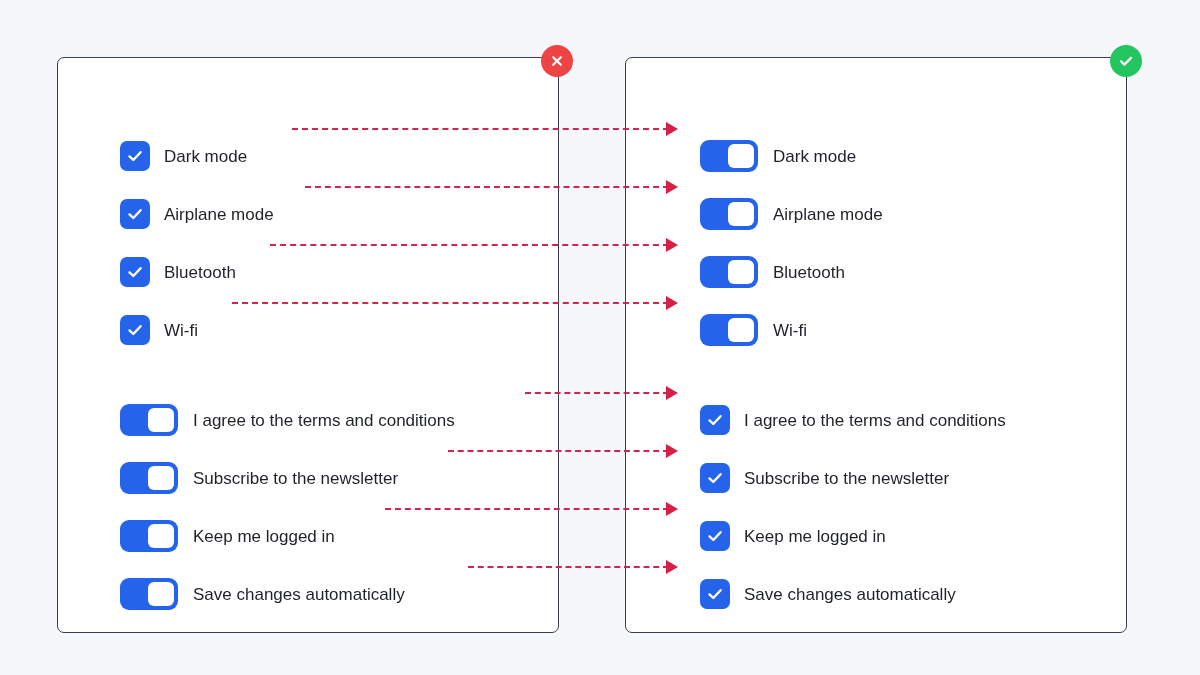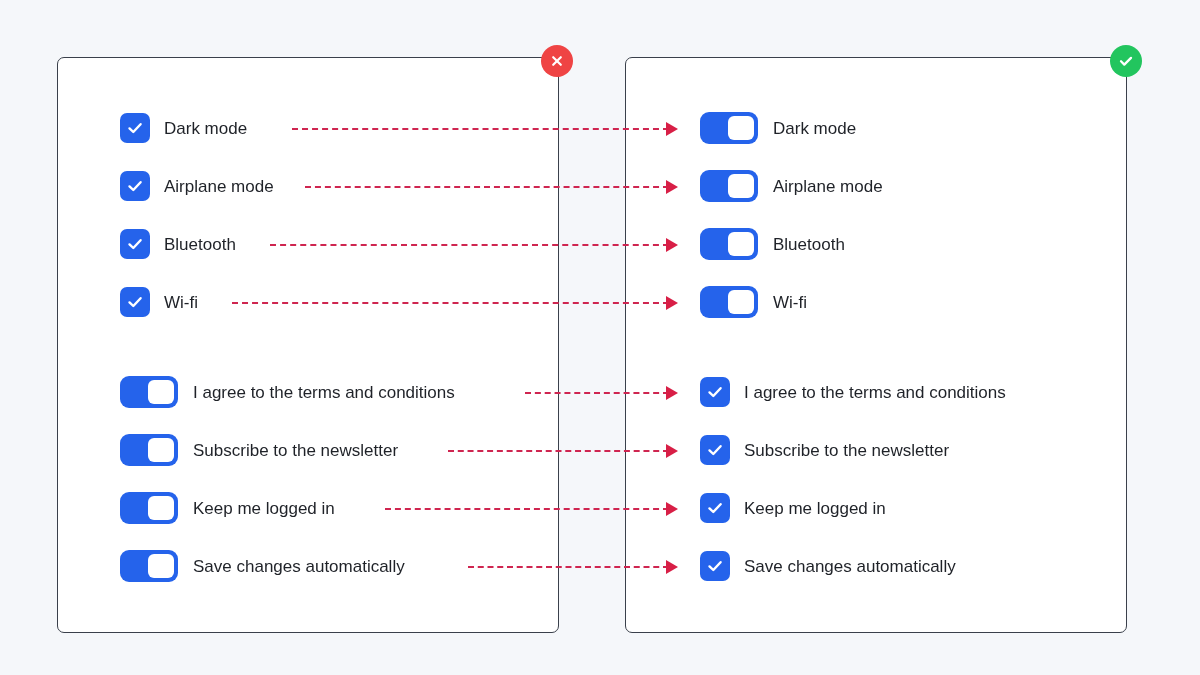--- a/index.html
+++ b/index.html
@@ -47,20 +47,21 @@
   .badge.fail    { left: 541px; top: 45px; background: #ef4444; }
   .badge.success { left: 1110px; top: 45px; background: #22c55e; }
   .badge svg { display: block; }
 
   
   .row {
     position: absolute;
     display: flex;
     align-items: center;
     height: 34px;
+    margin-top: 28px;
   }
   .row .label {
     font-size: 17px;
     color: #1f2228;
     line-height: 1;
     white-space: nowrap;
   }
 
   
   .cbx {

